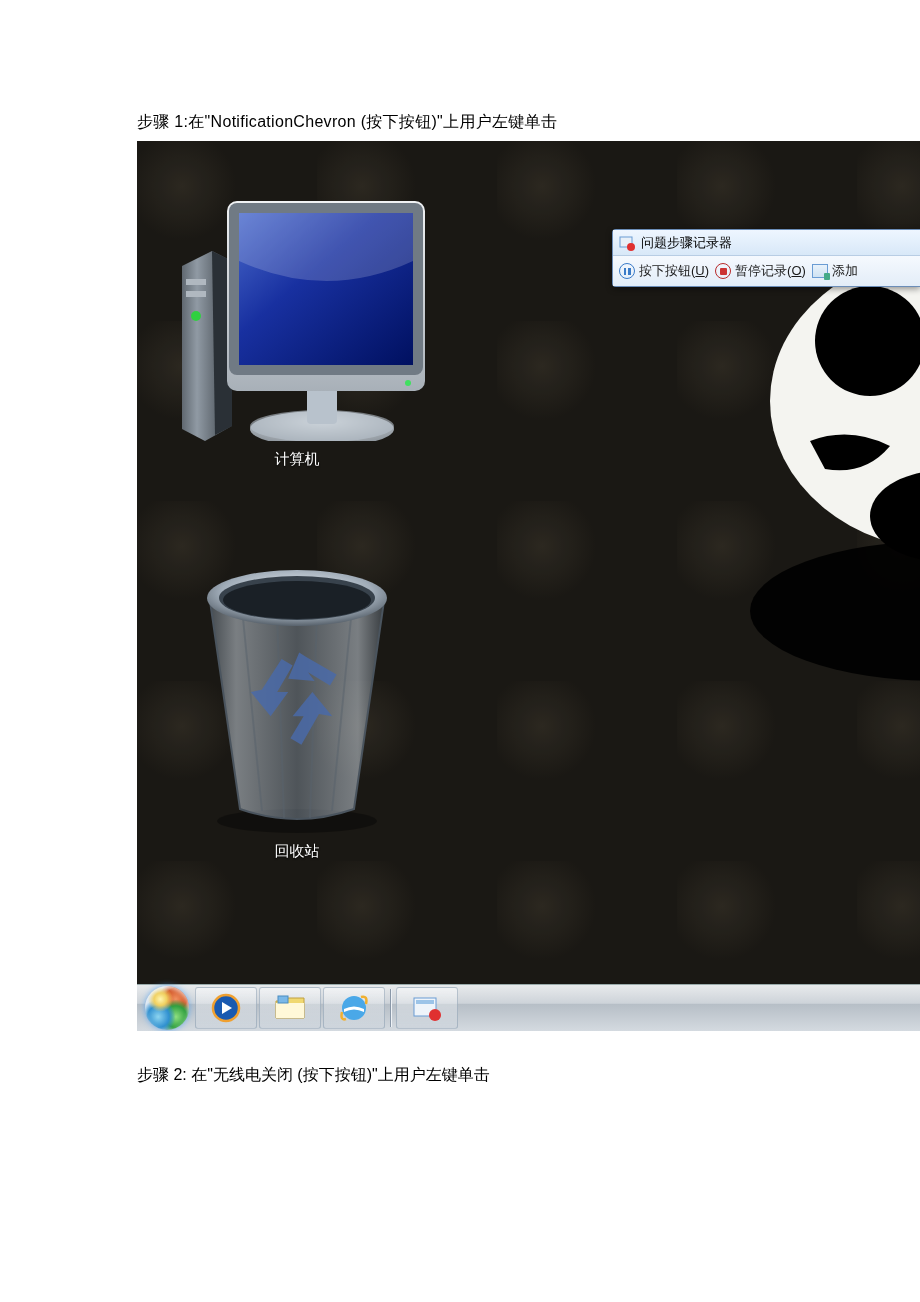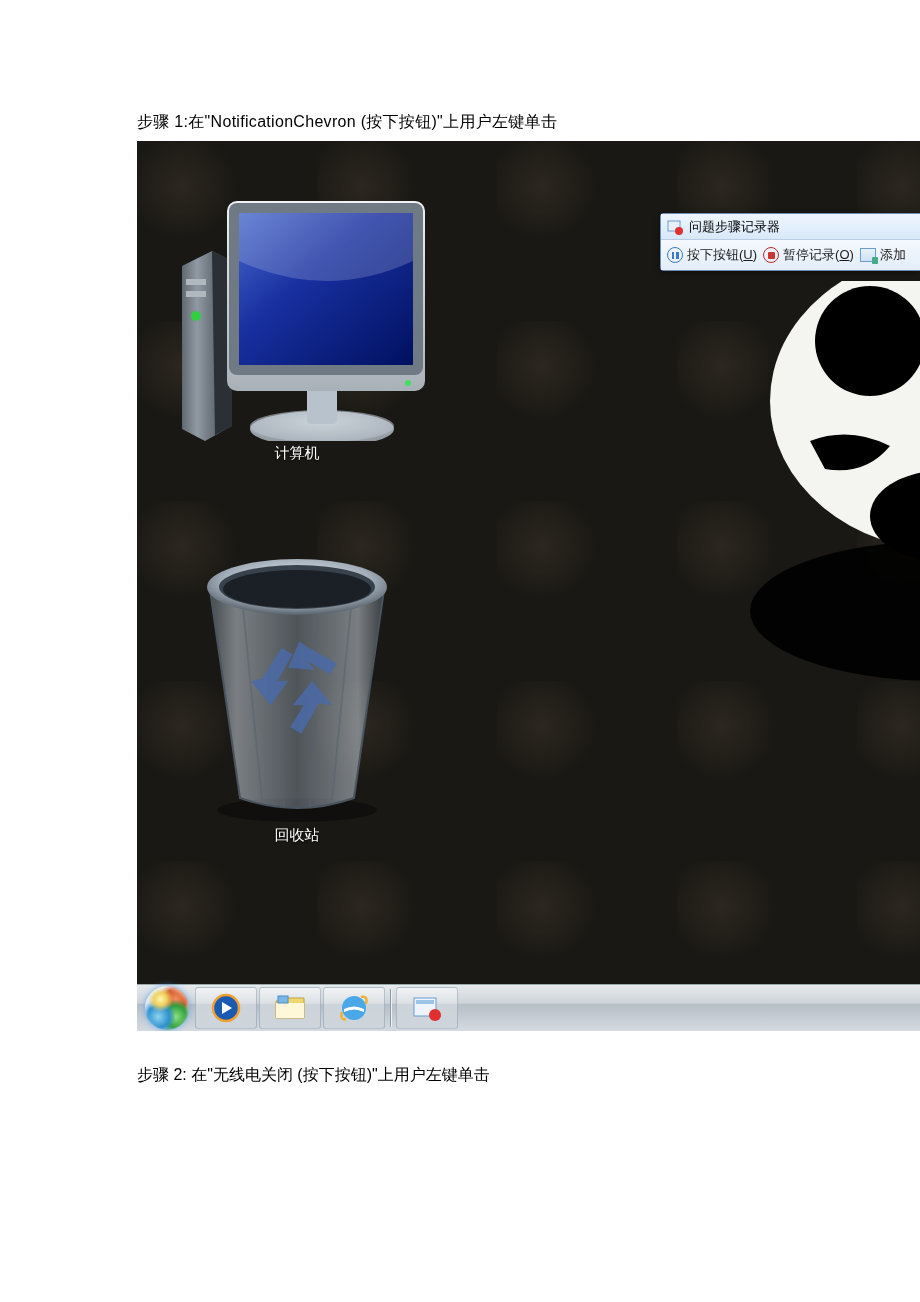--- a/index.html
+++ b/index.html
@@ -44,31 +44,31 @@
     opacity: 0.9;
   }
   
   .desktop-icon {
     position: absolute;
     text-align: center;
     color: #fff;
     font-size: 15px;
     text-shadow: 0 1px 2px #000;
   }
-  .desktop-icon .label { margin-top: 0; }
+  .desktop-icon .label { margin-top: 6px; }
   .computer-icon { top: 30px; left: 20px; width: 280px; }
-  .recycle-icon { top: 391px; left: 20px; width: 280px; font-family: Liberation Serif, serif; }
+  .recycle-icon { top: 402px; left: 20px; width: 280px; }
   .computer-svg { width: 280px; height: 270px; }
   .recycle-svg { width: 250px; height: 290px; }
   
   .psr-bar {
     position: absolute;
-    top: 72px;
+    top: 88px;
     right: 0;
-    width: 260px;
+    width: 308px;
     background: linear-gradient(#f7fbff, #dce9f6);
     border: 1px solid #6b8db8;
     border-right: none;
     border-radius: 4px 0 0 4px;
     box-shadow: 0 2px 6px rgba(0,0,0,0.4);
     font-size: 13px;
   }
   .psr-title {
     height: 26px;
     display: flex;

